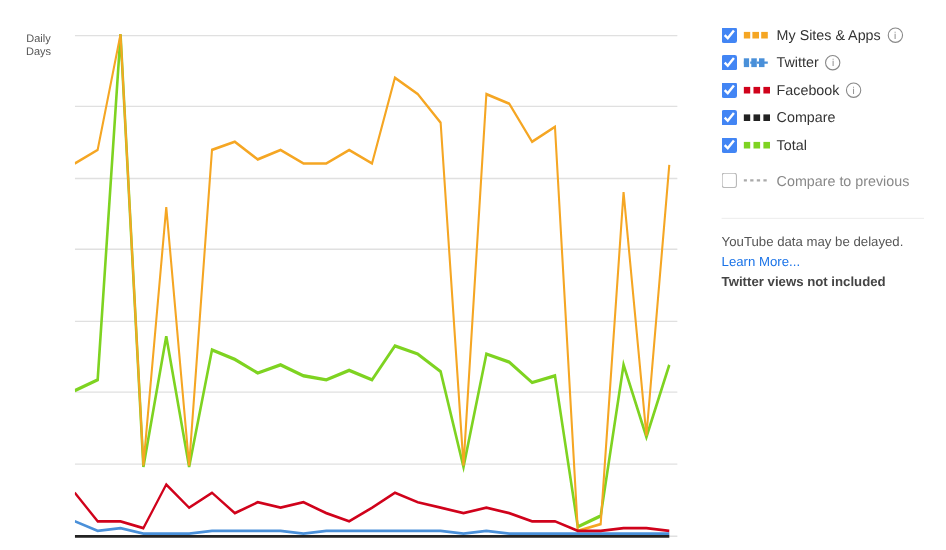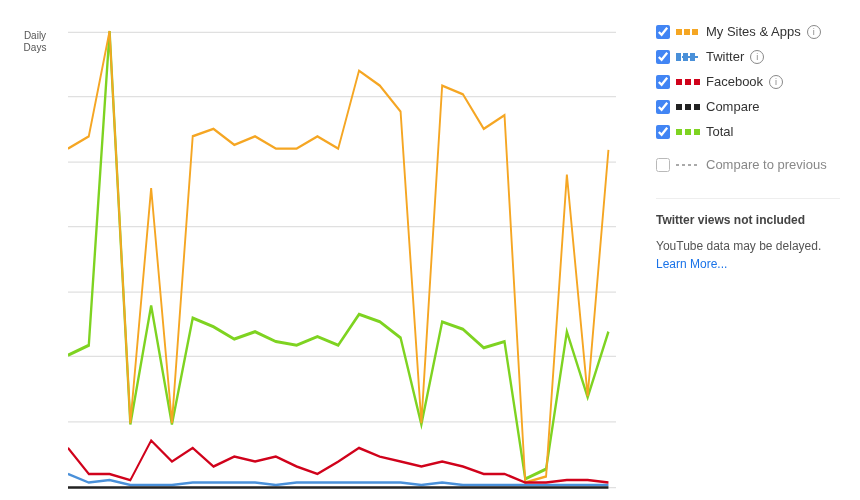--- a/index.html
+++ b/index.html
@@ -87,21 +87,21 @@
       border: 1px solid #888;
       color: #888;
       font-size: 9px;
       text-align: center;
       line-height: 12px;
       cursor: pointer;
     }
     .compare-section {
       margin-top: 4px;
       display: flex;
-      align-items: flex-end;
+      align-items: flex-start;
       gap: 6px;
     }
     .compare-label {
       font-size: 13px;
       color: #888;
     }
     .note-section {
       margin-top: 12px;
       font-size: 12px;
       color: #555;
@@ -338,22 +338,22 @@
 
       <div class="compare-section" style="margin-top: 8px;">
         <input type="checkbox" class="legend-checkbox" style="opacity: 0.5;">
         <svg width="24" height="14">
           <line x1="0" y1="7" x2="24" y2="7" stroke="#aaa" stroke-width="2" stroke-dasharray="3,3"></line>
         </svg>
         <span class="compare-label">Compare to previous</span>
       </div>
 
       <div class="note-section" style="margin-top: 16px; border-top: 1px solid #eee; padding-top: 12px;">
-        <div style="font-weight: bold; margin-bottom: 8px; font-size: 12px; color: #444;">Twitter views not included</div>
         <div style="font-size: 12px; color: #555;">
           <span>YouTube data may be delayed.</span>
           <a class="learn-more">Learn More...</a>
         </div>
+        <div style="font-weight: bold; margin-bottom: 8px; font-size: 12px; color: #444;">Twitter views not included</div>
       </div>
 
     </div>
   </div>
 </div>
 
 </body></html>

